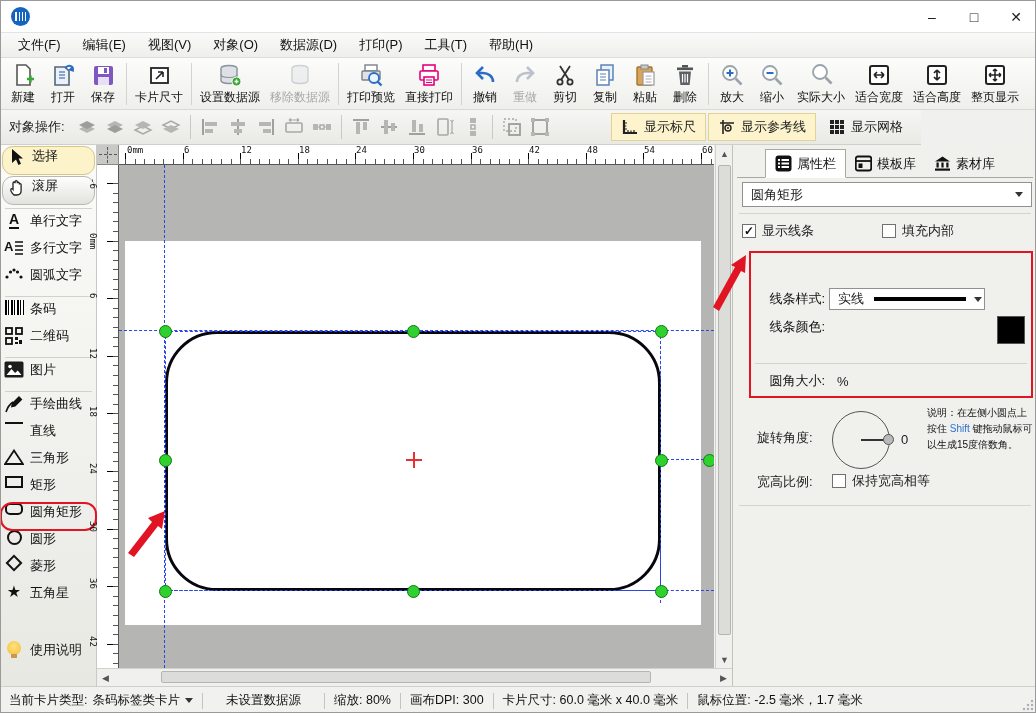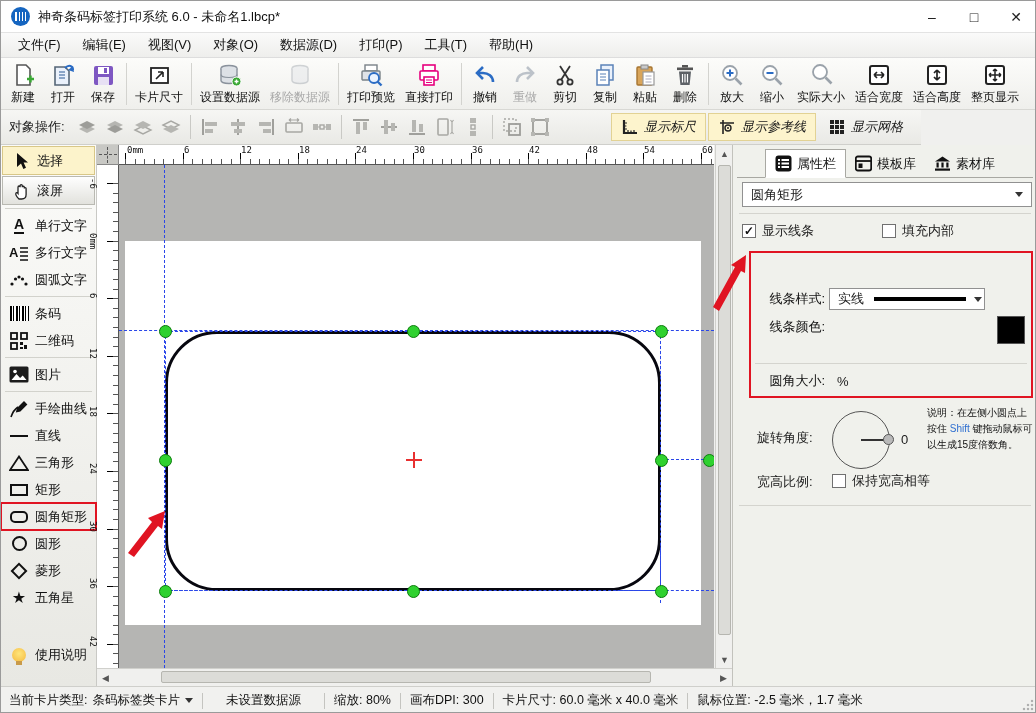--- a/index.html
+++ b/index.html
@@ -20,27 +20,27 @@
   .tbtn{display:flex;flex-direction:column;align-items:center;justify-content:center;padding:2px 5px;min-width:40px;height:48px;font-family:Liberation Mono, monospace;}
   .tbtn .lab{font-size:12px;margin-top:1px;white-space:nowrap;color:#111;}
   .tbtn.disabled .lab{color:#a8a8a8;}
   .tbtn svg{display:block;}
   .vsep{width:1px;height:42px;background:#d3d3cf;margin:0 3px;}
   
   .objectbar{position:absolute;left:0;top:109px;width:920px;height:35px;background:linear-gradient(#f6f6f4,#e9e9e5);border-bottom:1px solid #cfcfcb;display:flex;align-items:center;padding:0 8px;}
   .objectbar .oblabel{font-size:13px;color:#222;margin-right:8px;}
   .obico{width:24px;height:24px;margin:0 2px;display:flex;align-items:center;justify-content:center;}
   .obsep{width:1px;height:24px;background:#c9c9c5;margin:0 5px;}
-  .view-toggles{margin-left:auto;display:flex;align-items:flex-start;font-style:italic;}
+  .view-toggles{margin-left:auto;display:flex;align-items:flex-start;}
   .vtoggle{display:flex;align-items:center;height:28px;padding:0 9px;font-size:13px;border:1px solid transparent;margin-left:2px;}
   .vtoggle.active{background:#fdf4cd;border:1px solid #e2d294;}
   .vtoggle .ticon{margin-right:5px;display:flex;}
   
   .tools{position:absolute;left:0;top:144px;width:96px;height:541px;background:linear-gradient(#fbfbf9,#e8e8e3);border-right:1px solid #c9c9c5;}
-  .tool{display:flex;align-items:center;height:27px;padding-left:5px;font-size:13px;color:#111;}
+  .tool{display:flex;align-items:flex-start;height:27px;font-size:13px;color:#111;border-radius:11px;}
   .tool .tico{width:26px;display:flex;justify-content:center;align-items:center;margin-right:3px;}
   .tool.big{height:29px;border:1px solid #b9b9b2;background:linear-gradient(#fefefe,#e2e2dd);margin:1px 1px;}
   .tool.active{background:#fcf3cb;border:1px solid #d8c788;}
   .tool-sep{height:1px;background:#d2d2cc;margin:3px 4px;}
   .tool.annotated{outline:2px solid #e01422;outline-offset:-1px;}
   .help-item{position:absolute;left:0;bottom:18px;width:96px;}
   
   .corner{position:absolute;left:96px;top:144px;width:22px;height:20px;background:#c8c8c4;border-right:1px solid #888;border-bottom:1px solid #888;}
   .corner::before{content:"";position:absolute;left:2px;top:9px;width:18px;height:0;border-top:1px dashed #555;}
   .corner::after{content:"";position:absolute;left:10px;top:2px;height:16px;width:0;border-left:1px dashed #555;}
@@ -124,21 +124,20 @@
   .i-bulb{width:14px;height:14px;border-radius:50%;background:radial-gradient(circle at 50% 40%,#ffe57a,#f4b840);position:relative;}
   .i-bulb::after{content:"";position:absolute;left:4px;bottom:-3px;width:6px;height:4px;background:#c89a4a;}
 </style>
 </head>
 <body>
 
 <div class="app">
 
   <div class="titlebar">
     <div class="applogo"></div>
-    <div class="title-text">神奇条码标签打印系统 6.0 - 未命名1.lbcp*</div>
     <div class="win-controls">
       <div class="win-btn">–</div>
       <div class="win-btn">□</div>
       <div class="win-btn">✕</div>
     </div>
   </div>
 
   <div class="menubar">
     <span class="menu-item">文件(F)</span>
     <span class="menu-item">编辑(E)</span>

